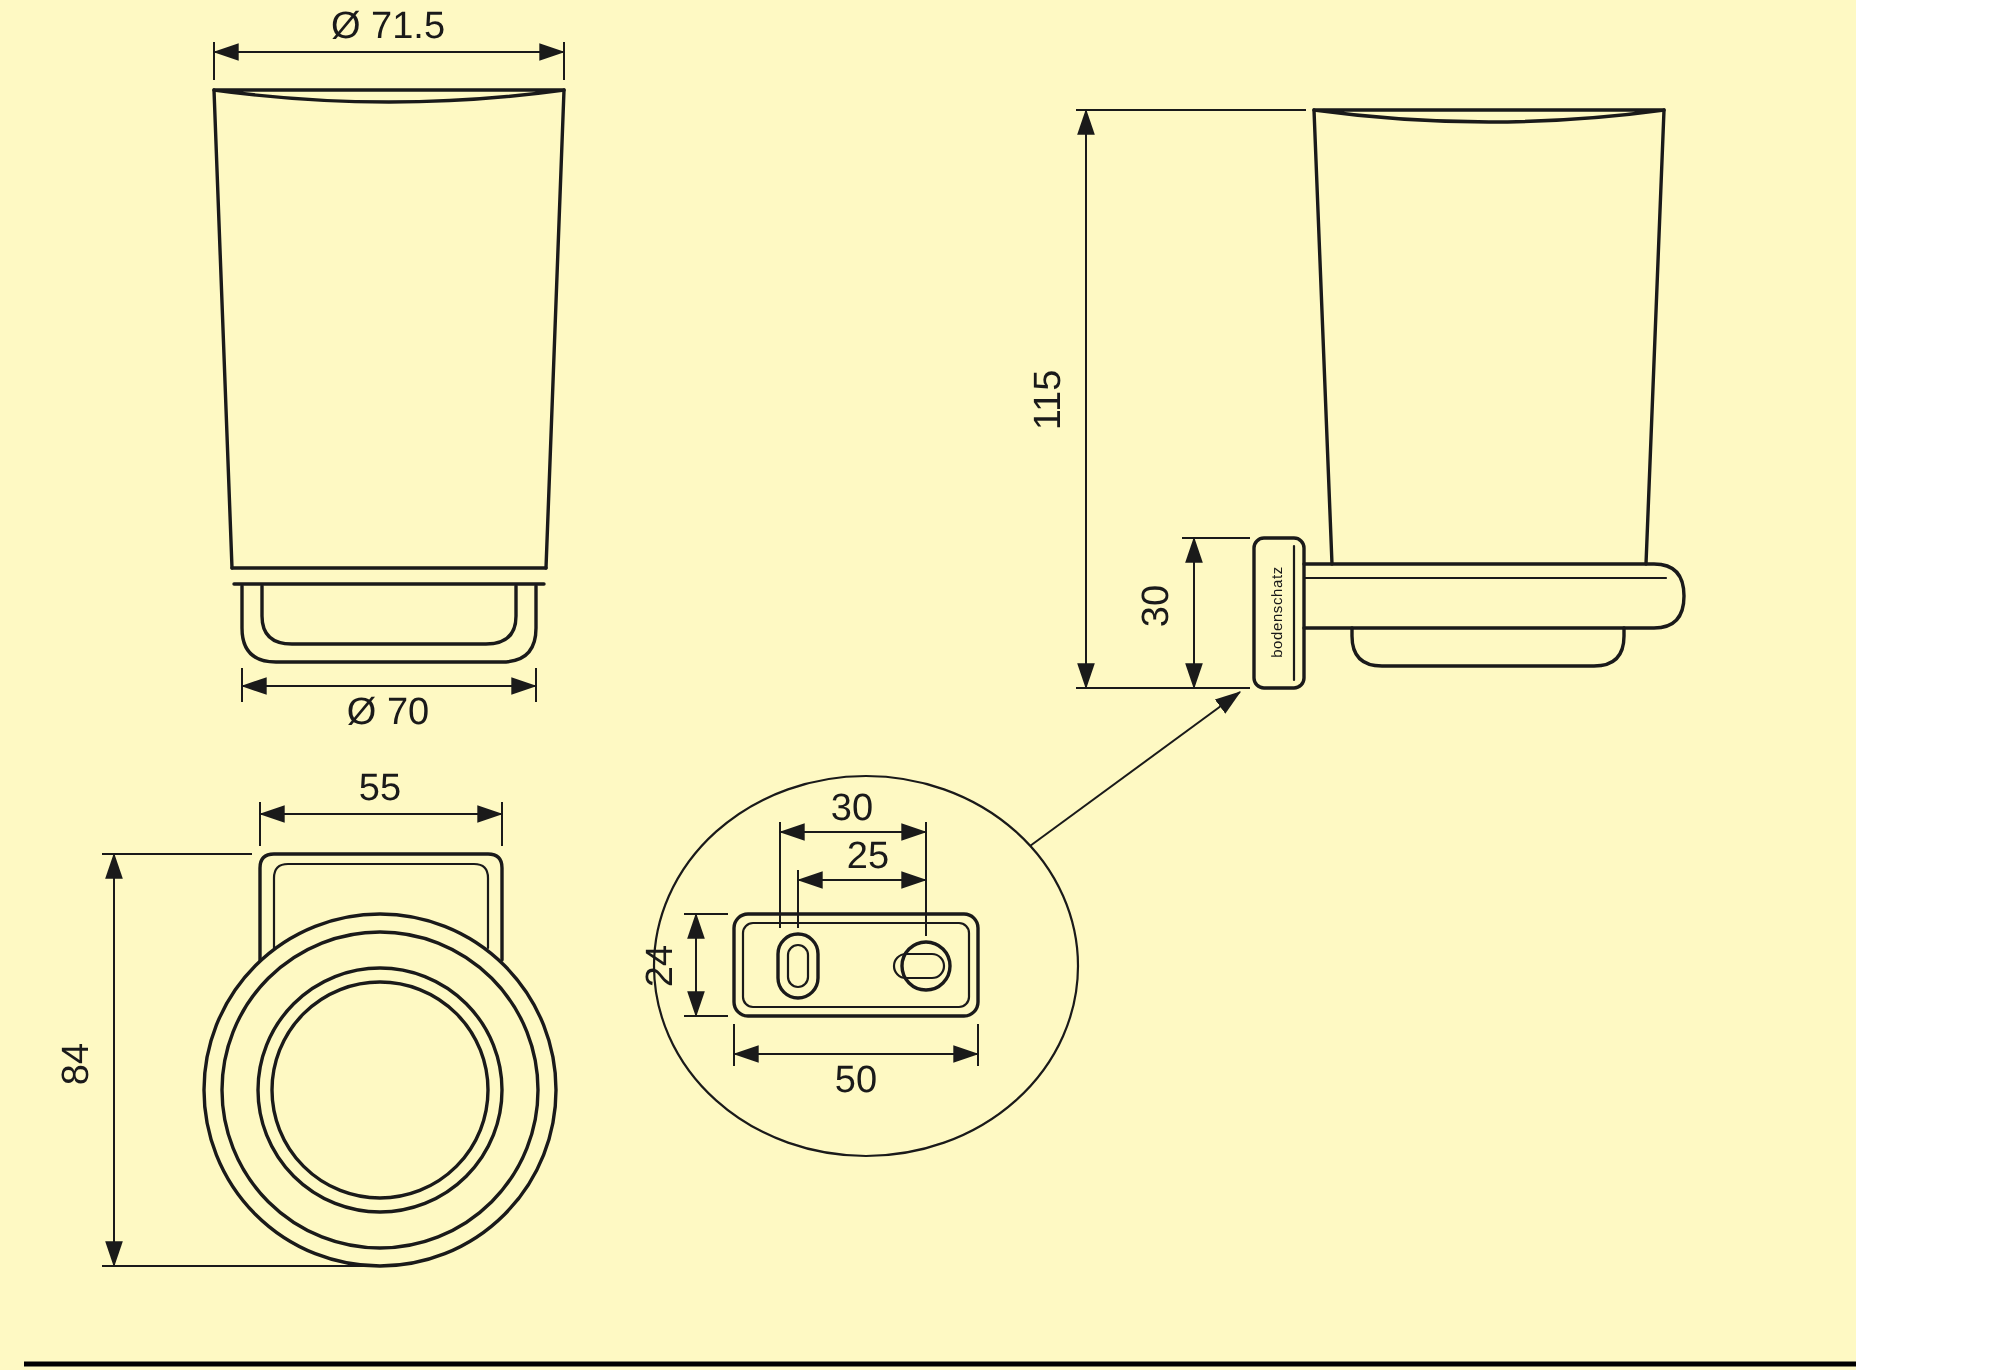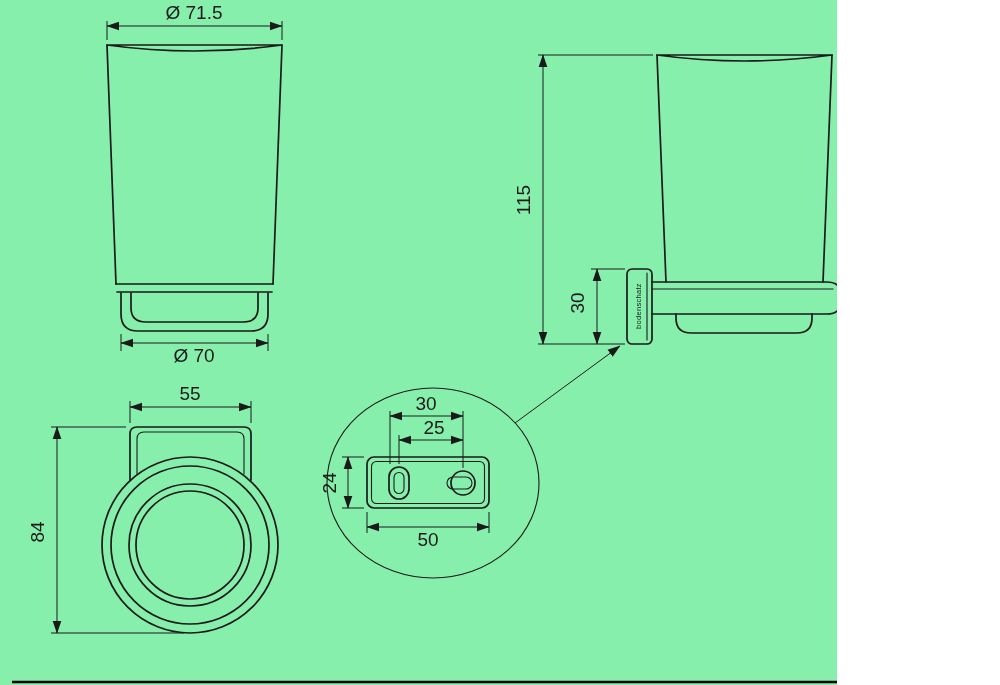--- a/index.html
+++ b/index.html
@@ -1,16 +1,16 @@
 <!DOCTYPE html>
 <html><head>
 <meta charset="utf-8">
 <style>
   html,body{margin:0;padding:0;background:#ffffff;}
-  .sheet{width:837px;height:685px;background:#86efac;position:relative;overflow:hidden;}
+  .sheet{width:928px;height:685px;background:#fef9c3;position:relative;overflow:hidden;}
   svg{display:block;}
   .obj{fill:none;stroke:#1a1a1a;stroke-width:1.7;stroke-linecap:round;stroke-linejoin:round;}
   .obj-thin{fill:none;stroke:#1a1a1a;stroke-width:1.1;stroke-linecap:round;stroke-linejoin:round;}
   .dimline{fill:none;stroke:#1a1a1a;stroke-width:1;}
   .ext{fill:none;stroke:#1a1a1a;stroke-width:1;}
   .dim-text{font-family:"Liberation Sans",sans-serif;font-size:19px;fill:#1a1a1a;}
   .brand-text{font-family:"Liberation Sans",sans-serif;font-size:7.5px;fill:#1a1a1a;letter-spacing:0.3px;}
   .footer-rule{stroke:#000000;stroke-width:2.6;}
 </style>
 </head>

